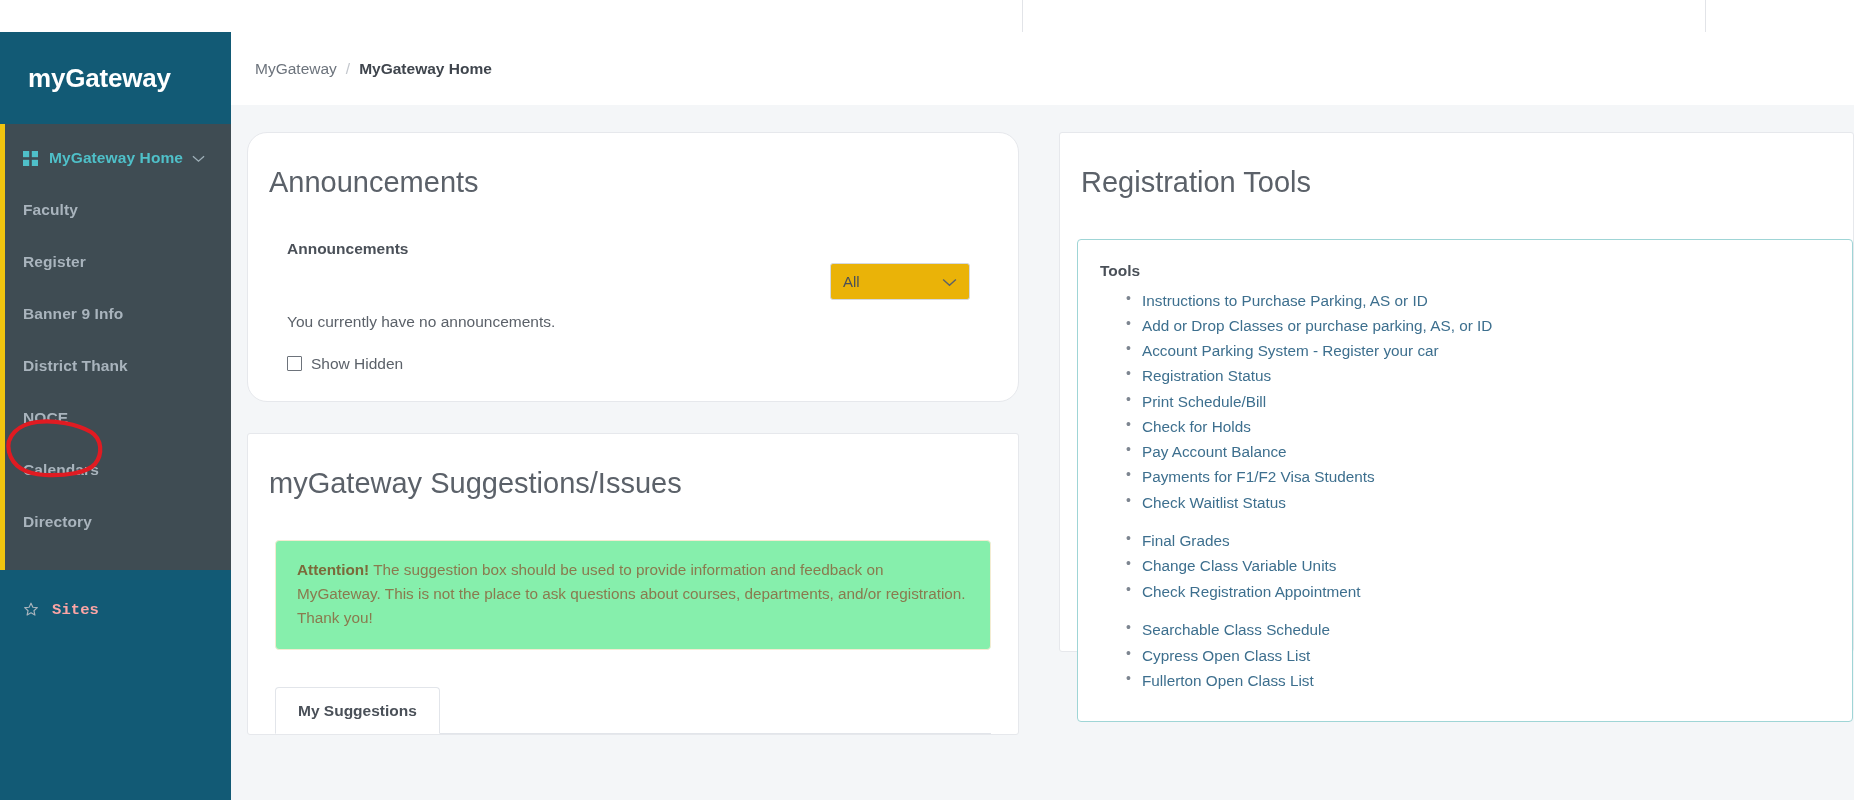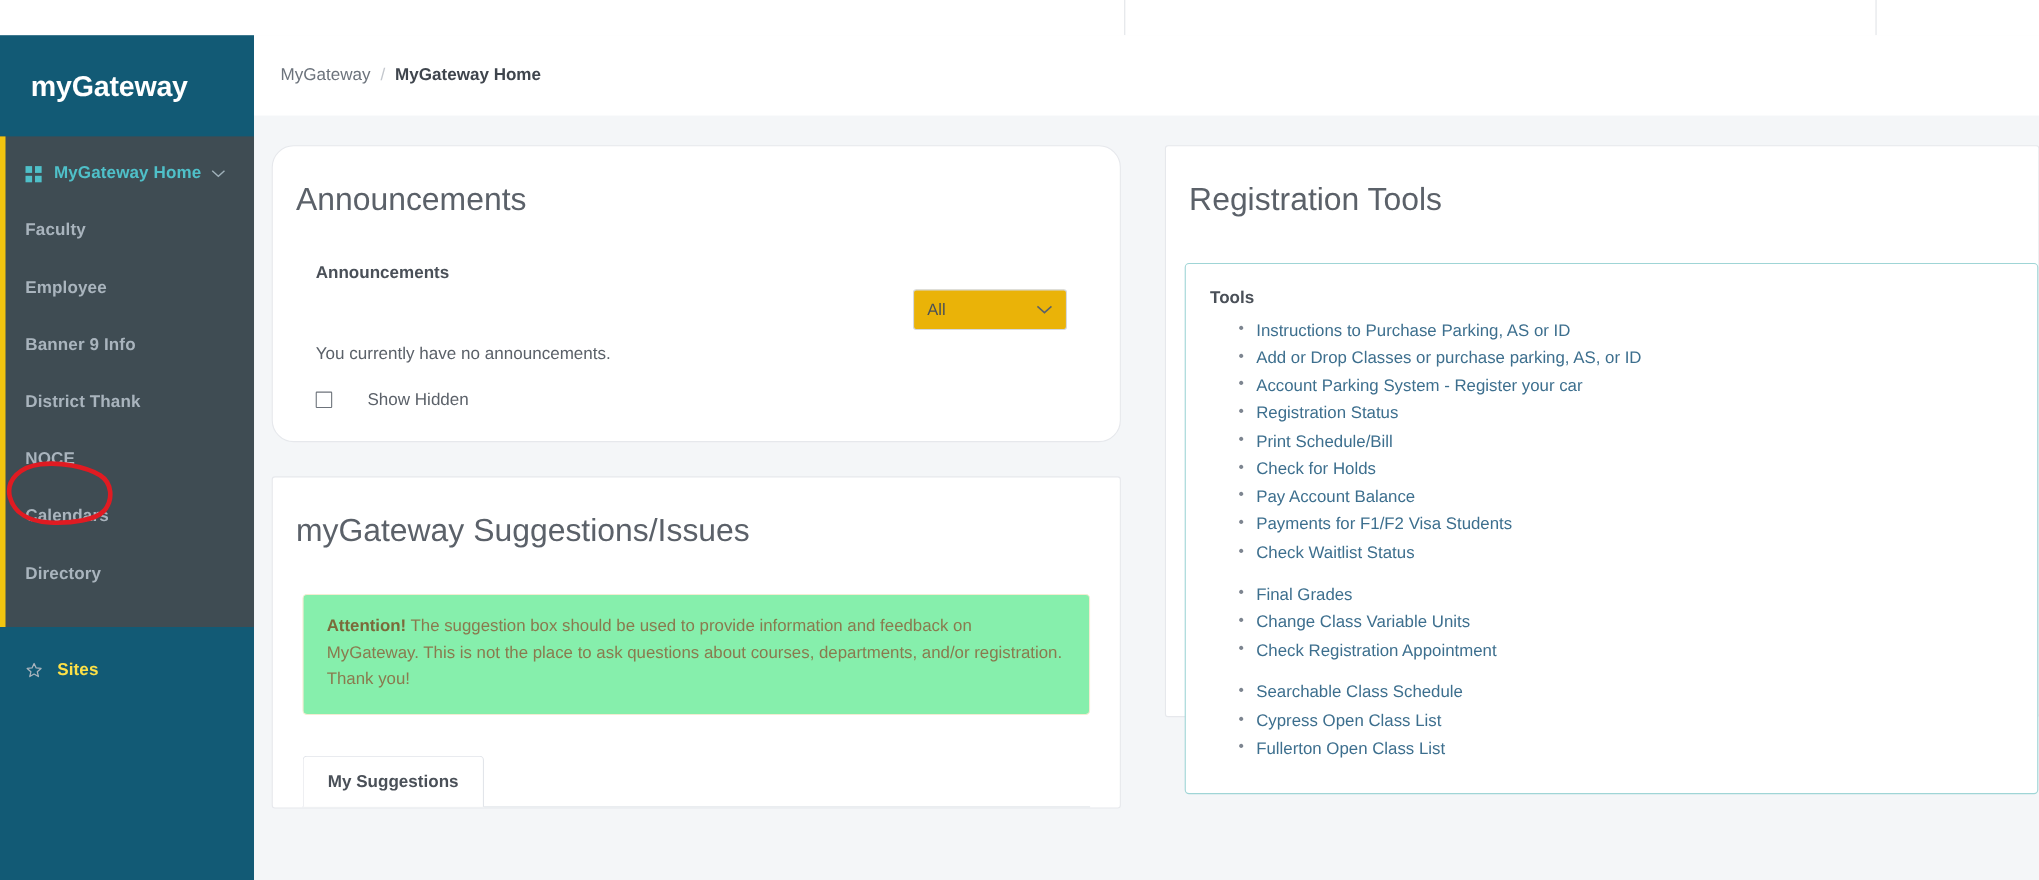--- a/index.html
+++ b/index.html
@@ -56,21 +56,21 @@
     height: 52px;
     padding-left: 23px;
     font-size: 15.5px; font-weight: bold;
     color: #a9b4bd;
     letter-spacing: 0.1px;
   }
   .nav-item.active { color: #4fc0c9; }
   .nav-item .grid-icon { margin-right: 11px; display: inline-flex; }
   .nav-item .chev { margin-left: auto; margin-right: 26px; color: #9fb0b9; }
   .sites-block { padding-top: 14px; }
-  .nav-item.sites { color: #fde047; }
+  .nav-item.sites { color: #fca5a5; font-family: Liberation Mono, monospace; }
   .nav-item.sites .star { margin-right: 13px; display: inline-flex; }
 
   
   .annotation-circle {
     position: absolute;
     left: 3px; top: 386px;
     width: 104px; height: 62px;
     pointer-events: none;
   }
 
@@ -135,21 +135,21 @@
     justify-content: space-between;
   }
   .select-box .chev { color: #5b6169; }
   .announce-empty {
     font-size: 15.5px; color: #5b6169;
     padding: 13px 0 0 39px;
   }
   .show-hidden-row {
     display: flex; align-items: center;
     padding: 24px 0 0 39px;
-    font-size: 15.5px; color: #5b6169; gap: 23px;
+    font-size: 15.5px; color: #5b6169;
   }
   .cbx {
     width: 15px; height: 15px;
     border: 1.6px solid #6d737b;
     background: #fff;
     margin-right: 9px;
     border-radius: 1px;
   }
 
   
@@ -243,21 +243,21 @@
           <svg width="13" height="8" viewBox="0 0 14 8">
               <path d="M1 1l6 5.4L13 1" fill="none" stroke="#9fb0b9" stroke-width="1.4"></path>
             </svg>
         </span>
       </div>
 
       <div class="nav-item">
         <span>Faculty</span>
       </div>
       <div class="nav-item">
-        <span>Employee</span>
+        <span>Register</span>
       </div>
       <div class="nav-item">
         <span>Banner 9 Info</span>
       </div>
       <div class="nav-item">
         <span>District Thank</span>
       </div>
       <div class="nav-item">
         <span>NOCE</span>
       </div>

